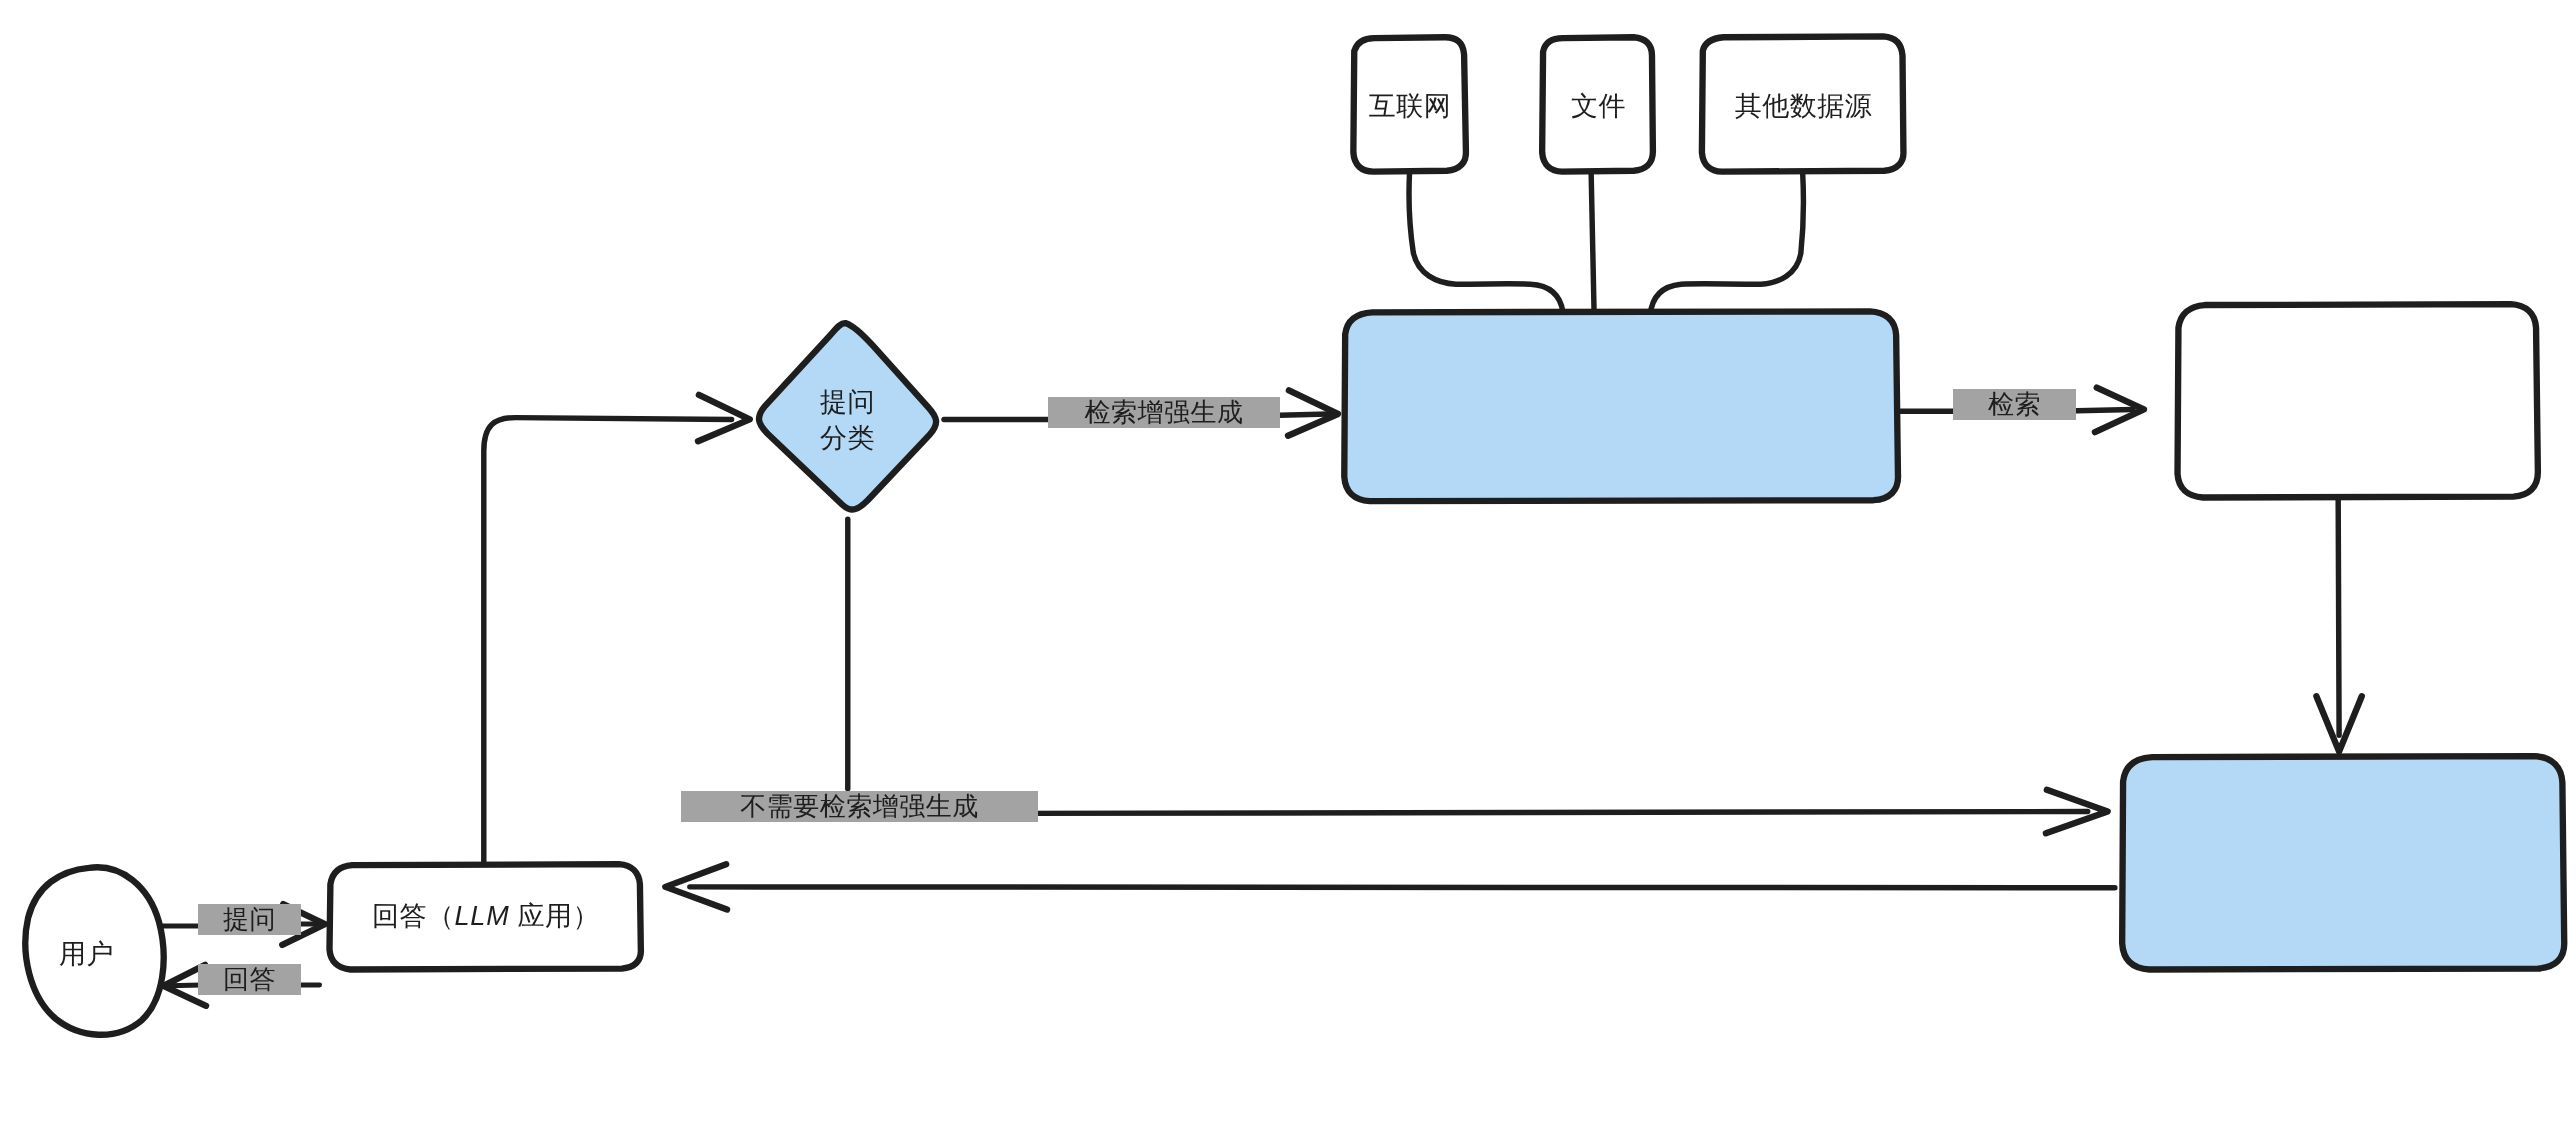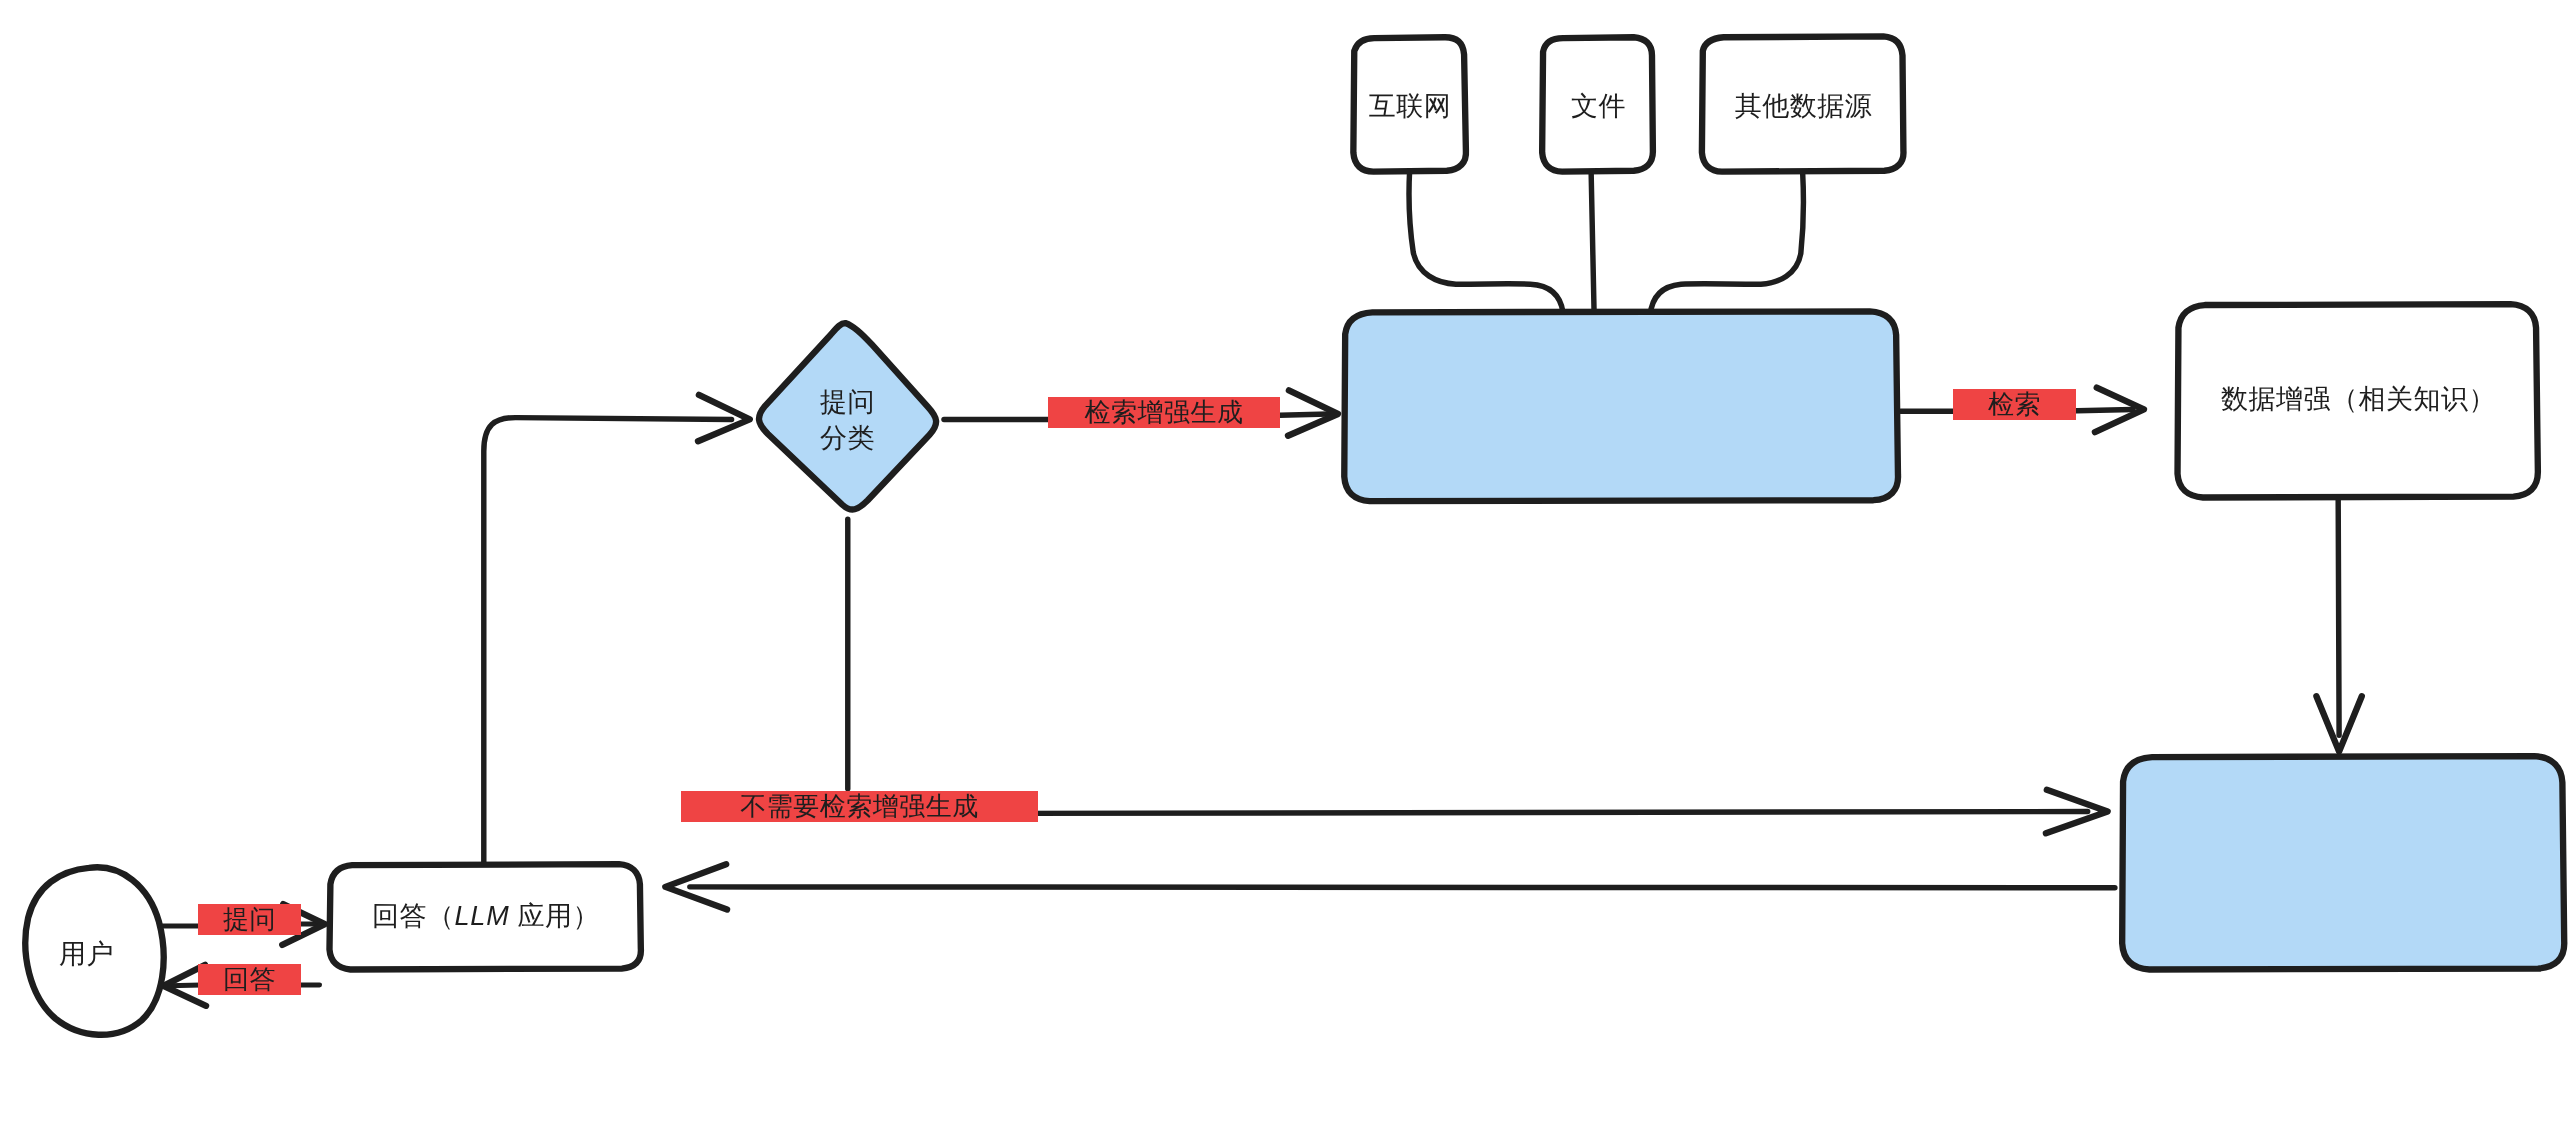--- a/index.html
+++ b/index.html
@@ -66,21 +66,21 @@
   }
   .edge-label {
     position: absolute;
     color: #1e1e1e;
     font-family: "Liberation Sans", "DejaVu Sans", sans-serif;
     font-size: 26px;
     line-height: 1.2;
     text-align: center;
     white-space: pre;
     letter-spacing: 0.5px;
-    background: #ef4444;
+    background: #a3a3a3;
     padding: 0 9px;
     pointer-events: none;
   }
   .lat { font-style: italic; letter-spacing: 0.9px; }
 </style>
 </head>
 <body>
 
 <div id="canvas">
 
@@ -184,21 +184,20 @@
 
   </svg>
 
   <div class="node-label" style="left:1353px; top:80px; width:114px;">互联网</div>
 
   <div class="node-label" style="left:1542px; top:80px; width:113px;">文件</div>
 
   <div class="node-label" style="left:1702px; top:80px; width:203px;">其他数据源</div>
 
 
-  <div class="node-label" style="left:2178px; top:373px; width:361px;">数据增强（相关知识）</div>
 
 
   <div class="node-label" style="left:756px; top:376px; width:183px;"><span>提问</span><br><span>分类</span></div>
 
   <div class="node-label" style="left:330px; top:890px; width:312px;">回答（<span class="lat">LLM</span> 应用）</div>
 
   <div class="node-label" style="left:15px; top:928px; width:143px;">用户</div>
 
   <div class="edge-label" style="left:1048px; top:388px; width:214px;">检索增强生成</div>
 

